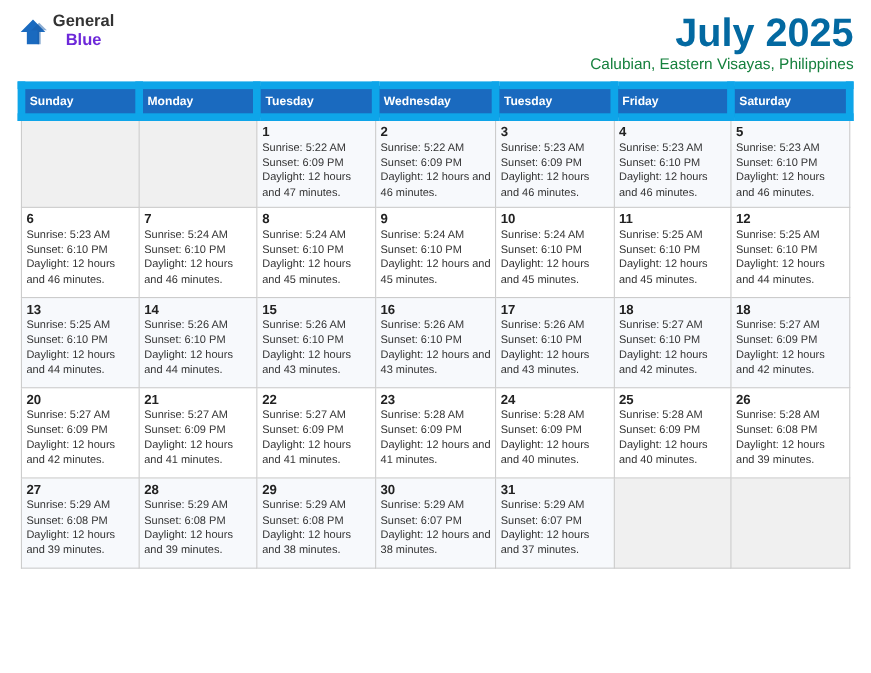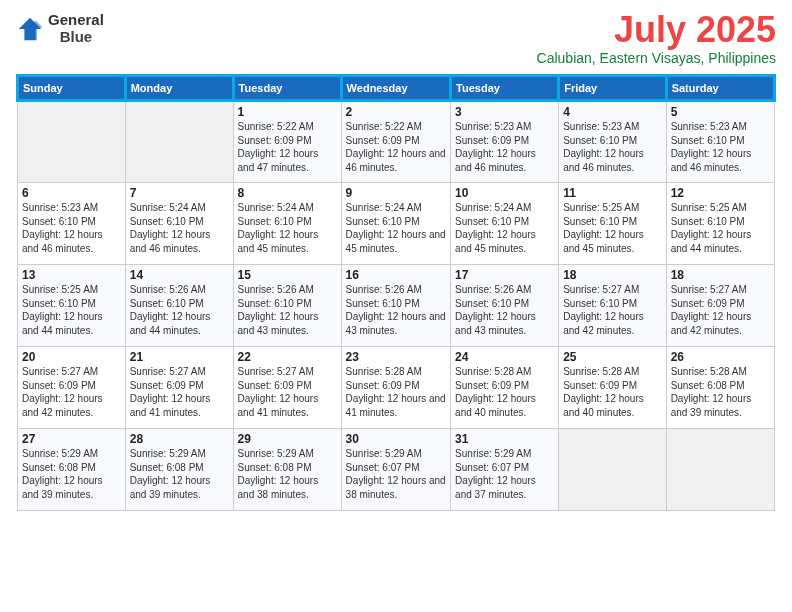--- a/index.html
+++ b/index.html
@@ -27,52 +27,52 @@
       align-items: center;
       gap: 4px;
       text-align: center;
     }
     .logo-text {
       font-size: 15px;
       font-weight: bold;
       line-height: 1.1;
     }
     .logo-text .general { color: #333; }
-    .logo-text .blue { color: #404040; }
+    .logo-text .blue { color: #6d28d9; }
     .logo-icon {
       width: 28px;
       height: 28px;
     }
     .title-block {
       text-align: right;
     }
     .main-title {
       font-size: 36px;
       font-weight: bold;
-      color: #ef4444;
+      color: #0369a1;
       line-height: 1;
     }
     .subtitle {
       font-size: 14px;
       color: #15803d;
       margin-top: 2px;
     }
     .calendar {
       width: 100%;
       border-collapse: collapse;
       font-size: 10px;
     }
     .calendar thead tr th {
       background: #1a6abf;
       color: #fff;
       padding: 5px 4px;
       text-align: left;
       font-size: 11px;
       font-weight: bold;
-      border: 3px solid #0ea5e9;
+      border: 7px solid #0ea5e9;
     }
     .calendar tbody tr td {
       border: 1px solid #ccc;
       vertical-align: top;
       padding: 3px 4px;
       width: 113px;
       min-height: 70px;
       height: 82px;
       background: #fff;
     }

